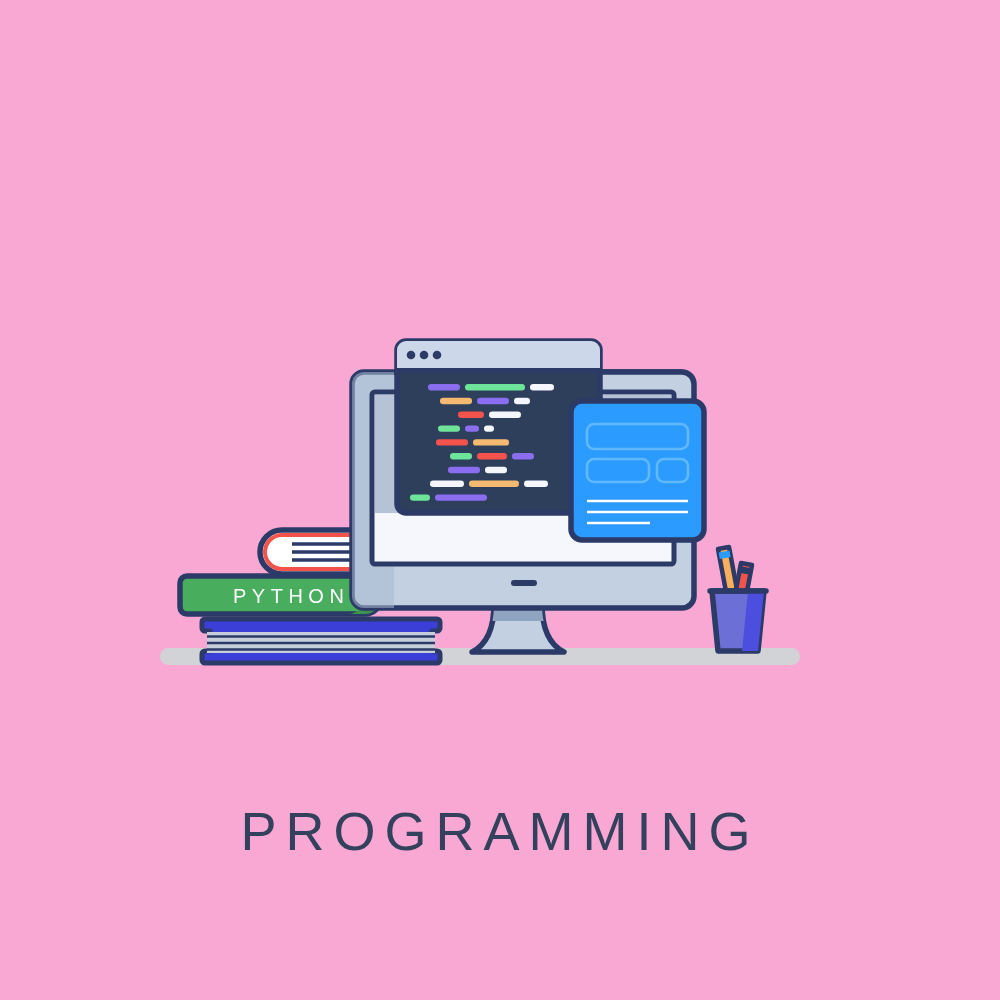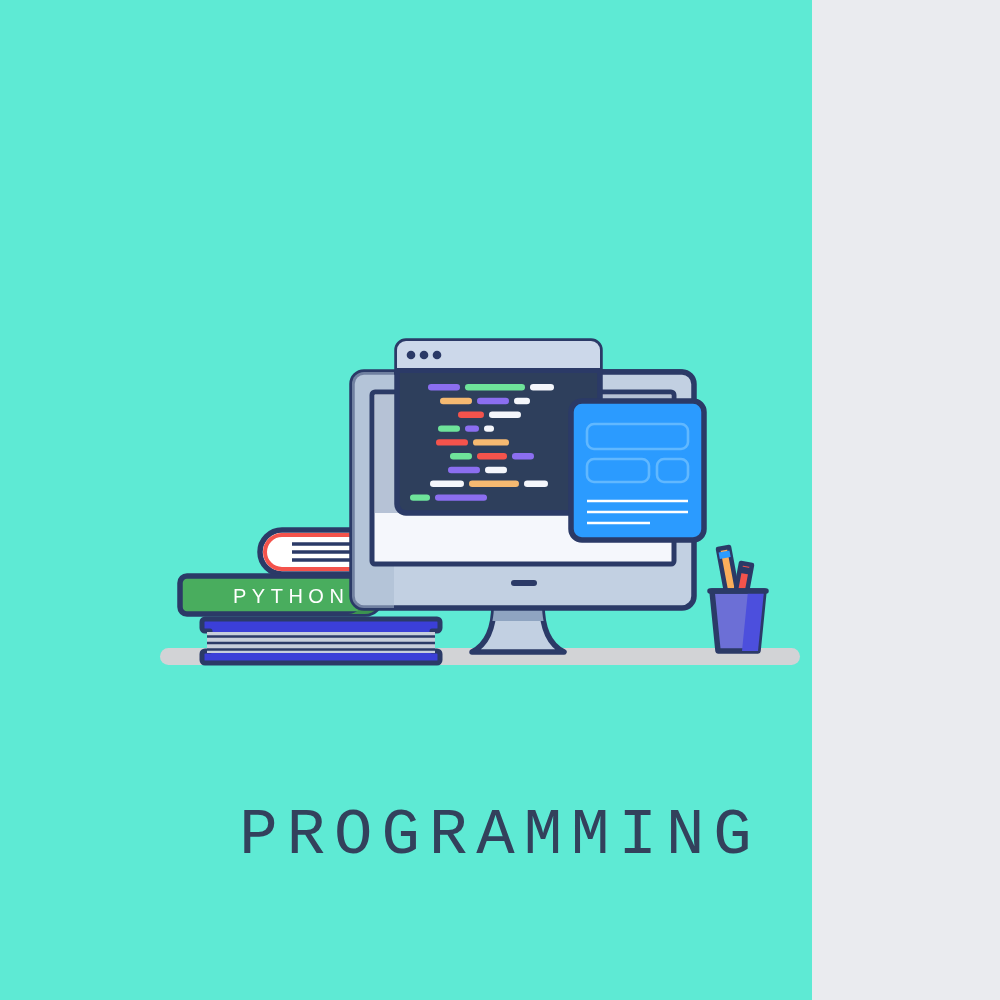--- a/index.html
+++ b/index.html
@@ -9,39 +9,39 @@
     background: #eaebef;
   }
   body {
     width: 1000px;
     height: 1000px;
     font-family: "Liberation Sans", sans-serif;
     overflow: hidden;
   }
   #stage {
     position: relative;
-    width: 812px;
+    width: 1000px;
     height: 1000px;
-    background: #5eead4;
+    background: #f9a8d4;
   }
   #scene {
     position: absolute;
     left: 0;
     top: 0;
     width: 1000px;
     height: 1000px;
   }
   .caption {
     position: absolute;
     left: 0;
     top: 800px;
     width: 1000px;
     text-align: center;
-    font-family: Liberation Mono, monospace;
-    font-size: 64px;
+    font-family: Liberation Sans, sans-serif;
+    font-size: 54px;
     font-weight: 400;
     letter-spacing: 9px;
     color: #33415c;
     user-select: none;
   }
   .py-label {
     font-family: "Liberation Sans", sans-serif;
     font-size: 20px;
     letter-spacing: 5.5px;
     fill: #ffffff;

